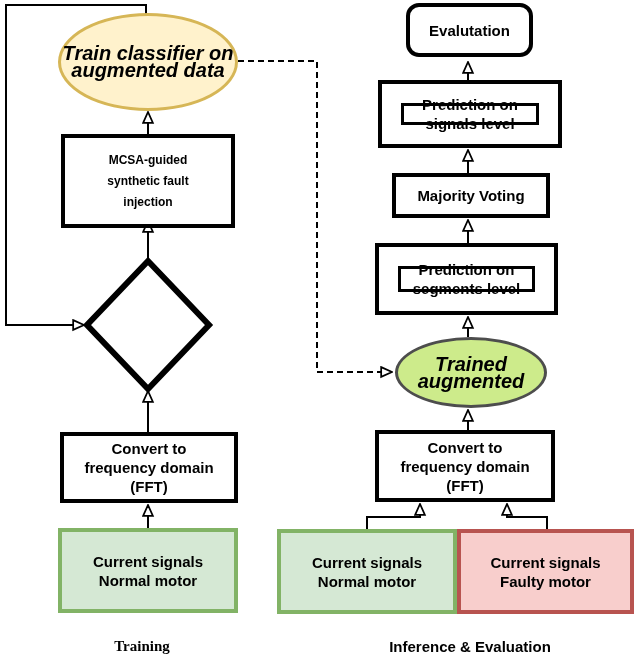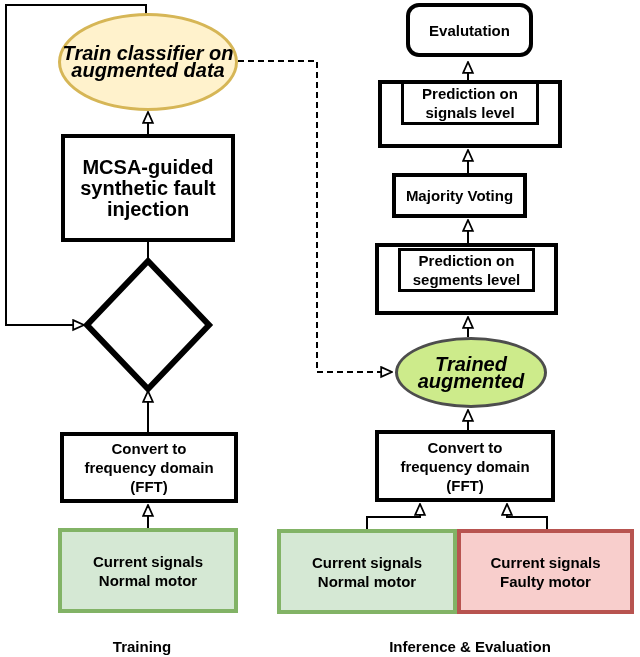--- a/index.html
+++ b/index.html
@@ -33,21 +33,21 @@
     border:3px solid var(--dark-stroke,#4D4D4D);
   }
   .greenbox{
     background:var(--green-fill,#D5E8D4);
     border:4px solid var(--green-stroke,#82B366);
   }
   .redbox{
     background:var(--red-fill,#F8CECC);
     border:4px solid var(--red-stroke,#B85450);
   }
-  .dbox{border:4px solid #000;padding:19px;display:flex;align-items:flex-end;}
+  .dbox{border:4px solid #000;padding:19px;display:flex;}
   .dbox .inner{
     flex:1;border:3px solid #000;
     display:flex;align-items:center;justify-content:center;
     text-align:center;white-space:pre-line;
   }
   .diamond-label{background:transparent;}
   .section-label{
     position:absolute;
     font-weight:700;font-size:15px;color:#000;
     text-align:center;background:transparent;
@@ -81,42 +81,42 @@
     <path d="M468,430 L468,410" stroke="#000" stroke-width="2" fill="none" marker-end="url(#oa)"></path>
     <path d="M468,337 L468,317" stroke="#000" stroke-width="2" fill="none" marker-end="url(#oa)"></path>
     <path d="M468,243 L468,220" stroke="#000" stroke-width="2" fill="none" marker-end="url(#oa)"></path>
     <path d="M468,173 L468,150" stroke="#000" stroke-width="2" fill="none" marker-end="url(#oa)"></path>
     <path d="M468,80 L468,62" stroke="#000" stroke-width="2" fill="none" marker-end="url(#oa)"></path>
   </svg>
 
   <div class="node ellipse train" style="left:58px;top:13px;width:180px;height:98px;">Train classifier on
 augmented data</div>
 
-  <div class="node blackbox" style="left:61px;top:134px;width:174px;height:108px;font-size:20px;line-height:21px;text-align:center;">MCSA-guided
+  <div class="node blackbox" style="left:61px;top:134px;width:174px;height:94px;font-size:12px;line-height:21px;text-align:center;">MCSA-guided
 synthetic fault
 injection</div>
 
 
   <div class="node blackbox" style="left:60px;top:432px;width:178px;height:71px;">Convert to
 frequency domain
 (FFT)</div>
 
   <div class="node greenbox" style="left:58px;top:528px;width:180px;height:85px;">Current signals
 Normal motor</div>
 
-  <div class="section-label" style="left:52px;top:638px;width:180px;">Training</div>
+  <div class="section-label" style="left:52px;top:638px;width:180px;font-family:Liberation Serif, serif;">Training</div>
 
   <div class="node rounded" style="left:406px;top:3px;width:127px;height:54px;">Evalutation</div>
 
   <div class="dbox" style="position:absolute;left:378px;top:80px;width:184px;height:68px;box-sizing:border-box;background:#fff;">
     <div class="inner" style="font-weight:700;font-size:15px;line-height:19px;">Prediction on
 signals level</div>
   </div>
 
-  <div class="node blackbox" style="left:392px;top:173px;width:135px;height:45px;">Majority Voting</div>
+  <div class="node blackbox" style="left:392px;top:173px;width:158px;height:45px;">Majority Voting</div>
 
   <div class="dbox" style="position:absolute;left:375px;top:243px;width:183px;height:72px;box-sizing:border-box;background:#fff;">
     <div class="inner" style="font-weight:700;font-size:15px;line-height:19px;">Prediction on
 segments level</div>
   </div>
 
   <div class="node ellipse trained" style="left:395px;top:337px;width:152px;height:71px;">Trained
 augmented</div>
 
   <div class="node blackbox" style="left:375px;top:430px;width:180px;height:72px;">Convert to

